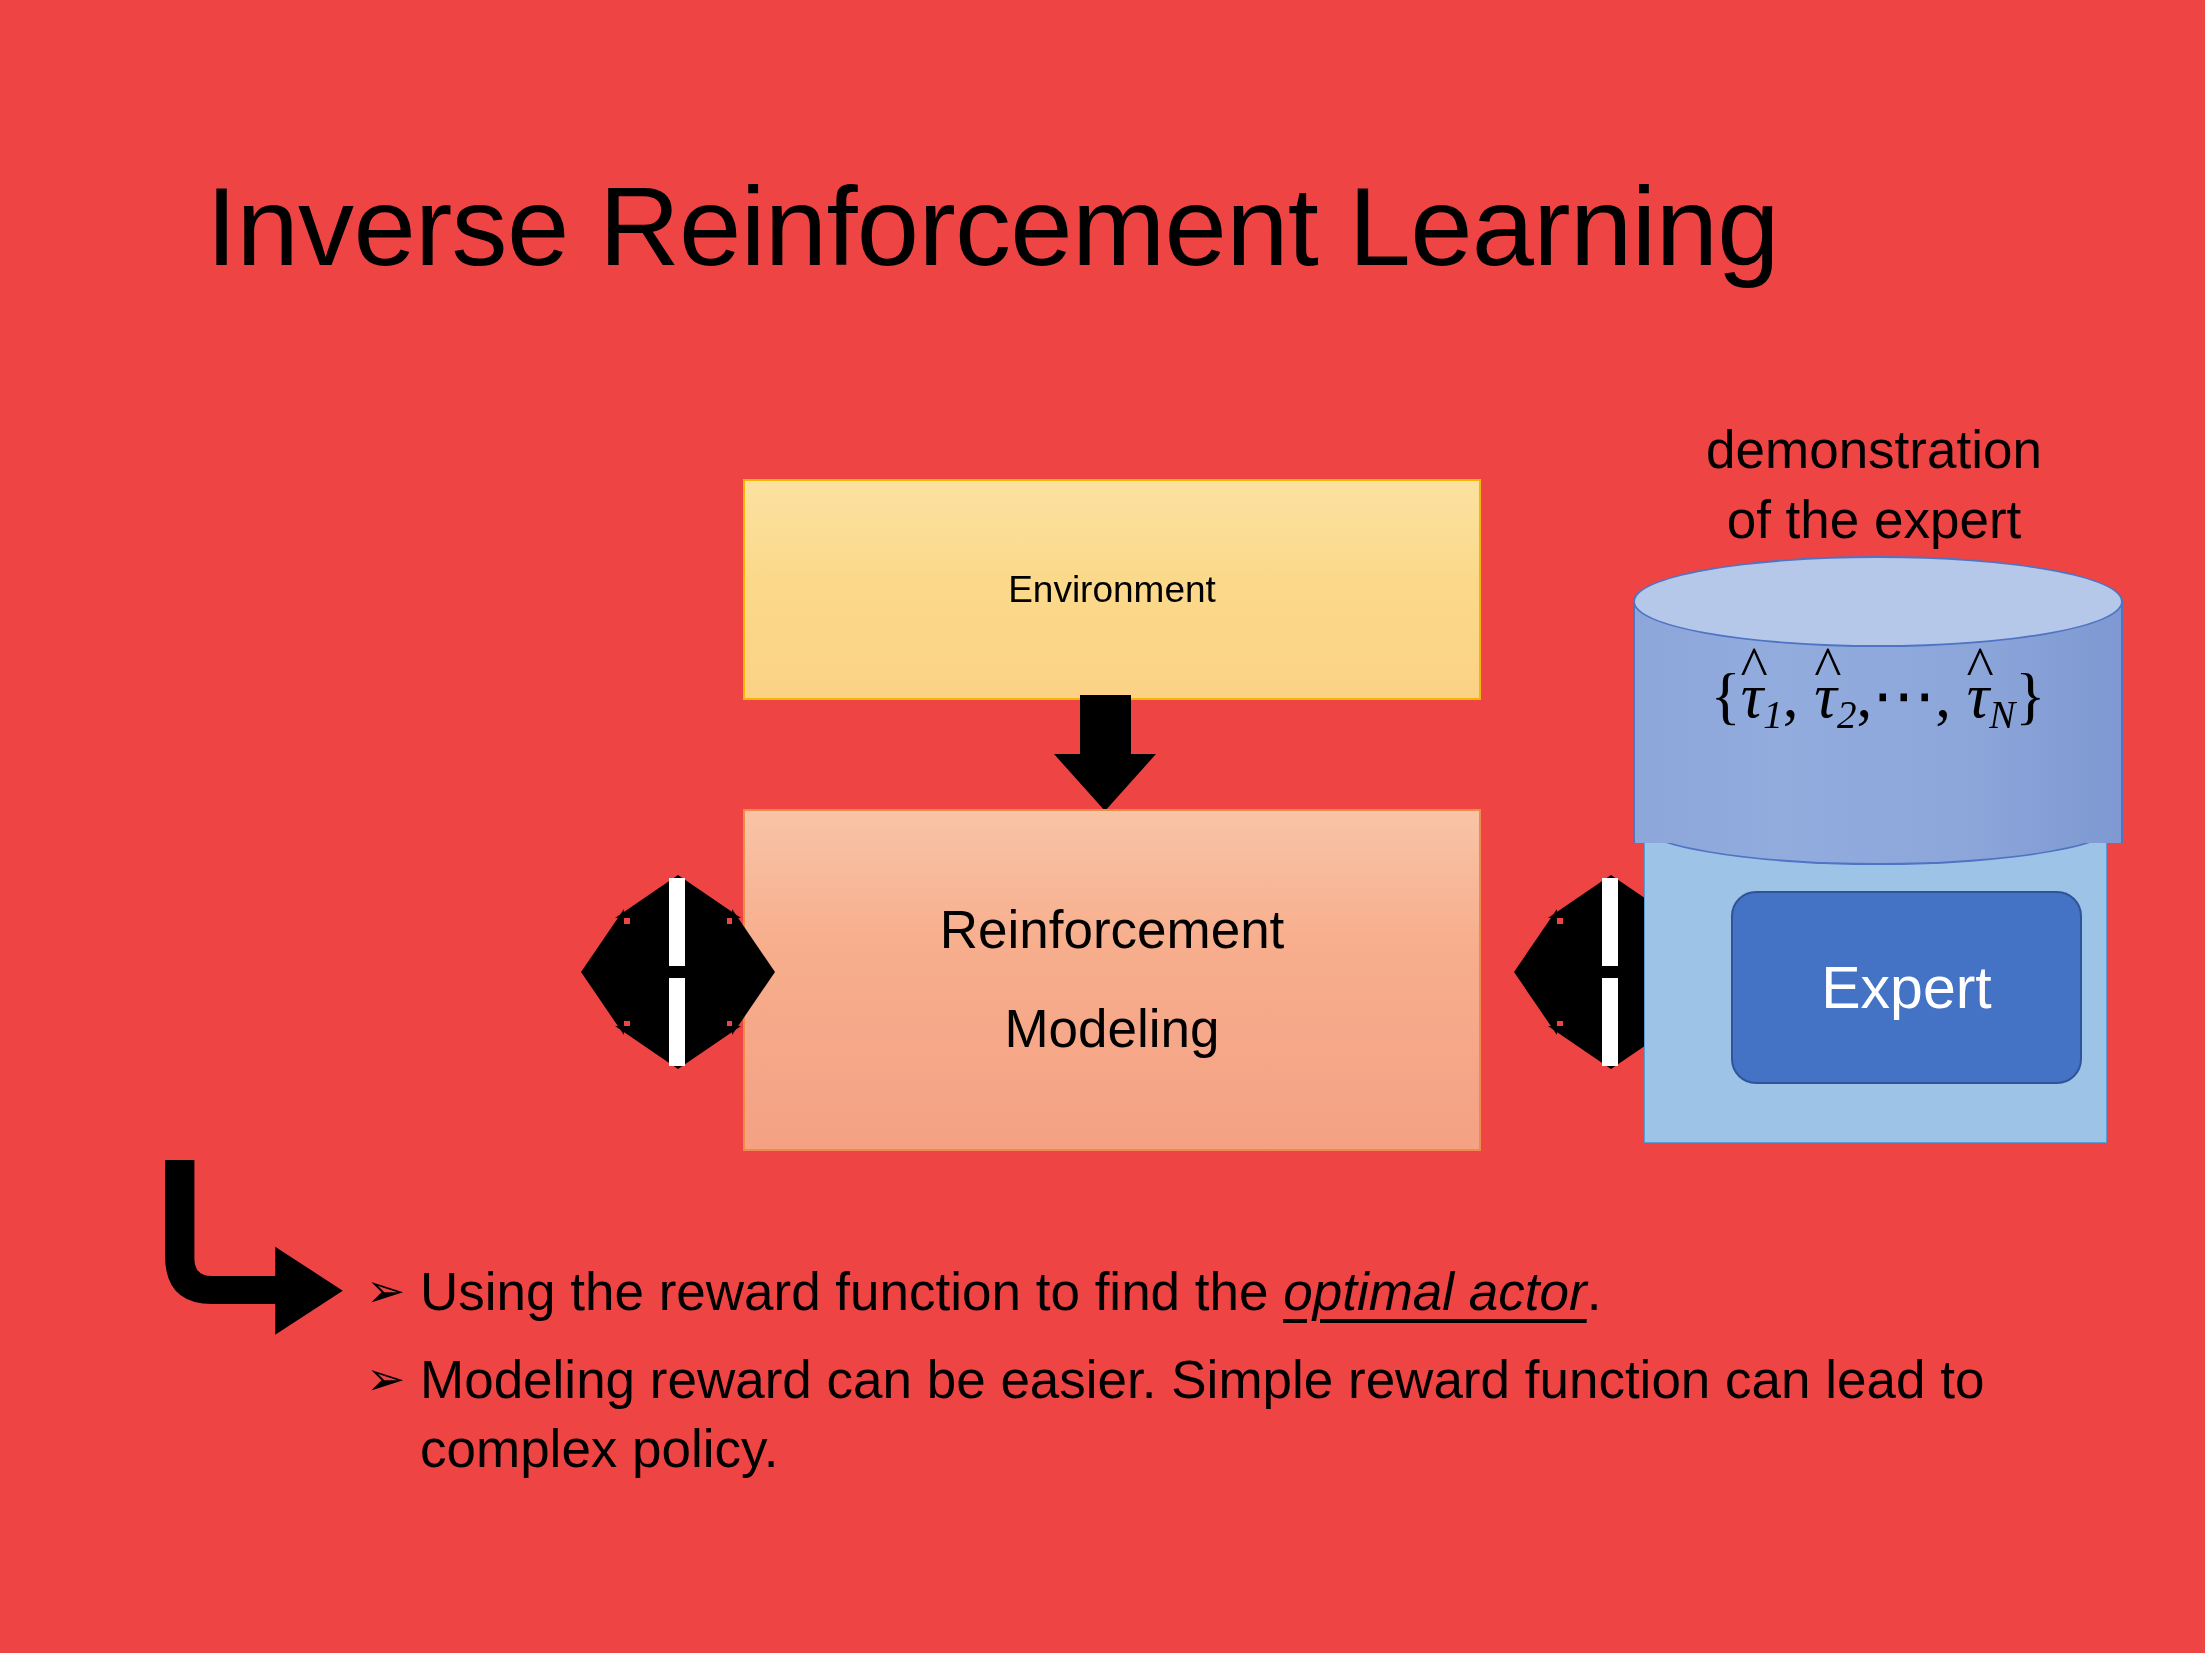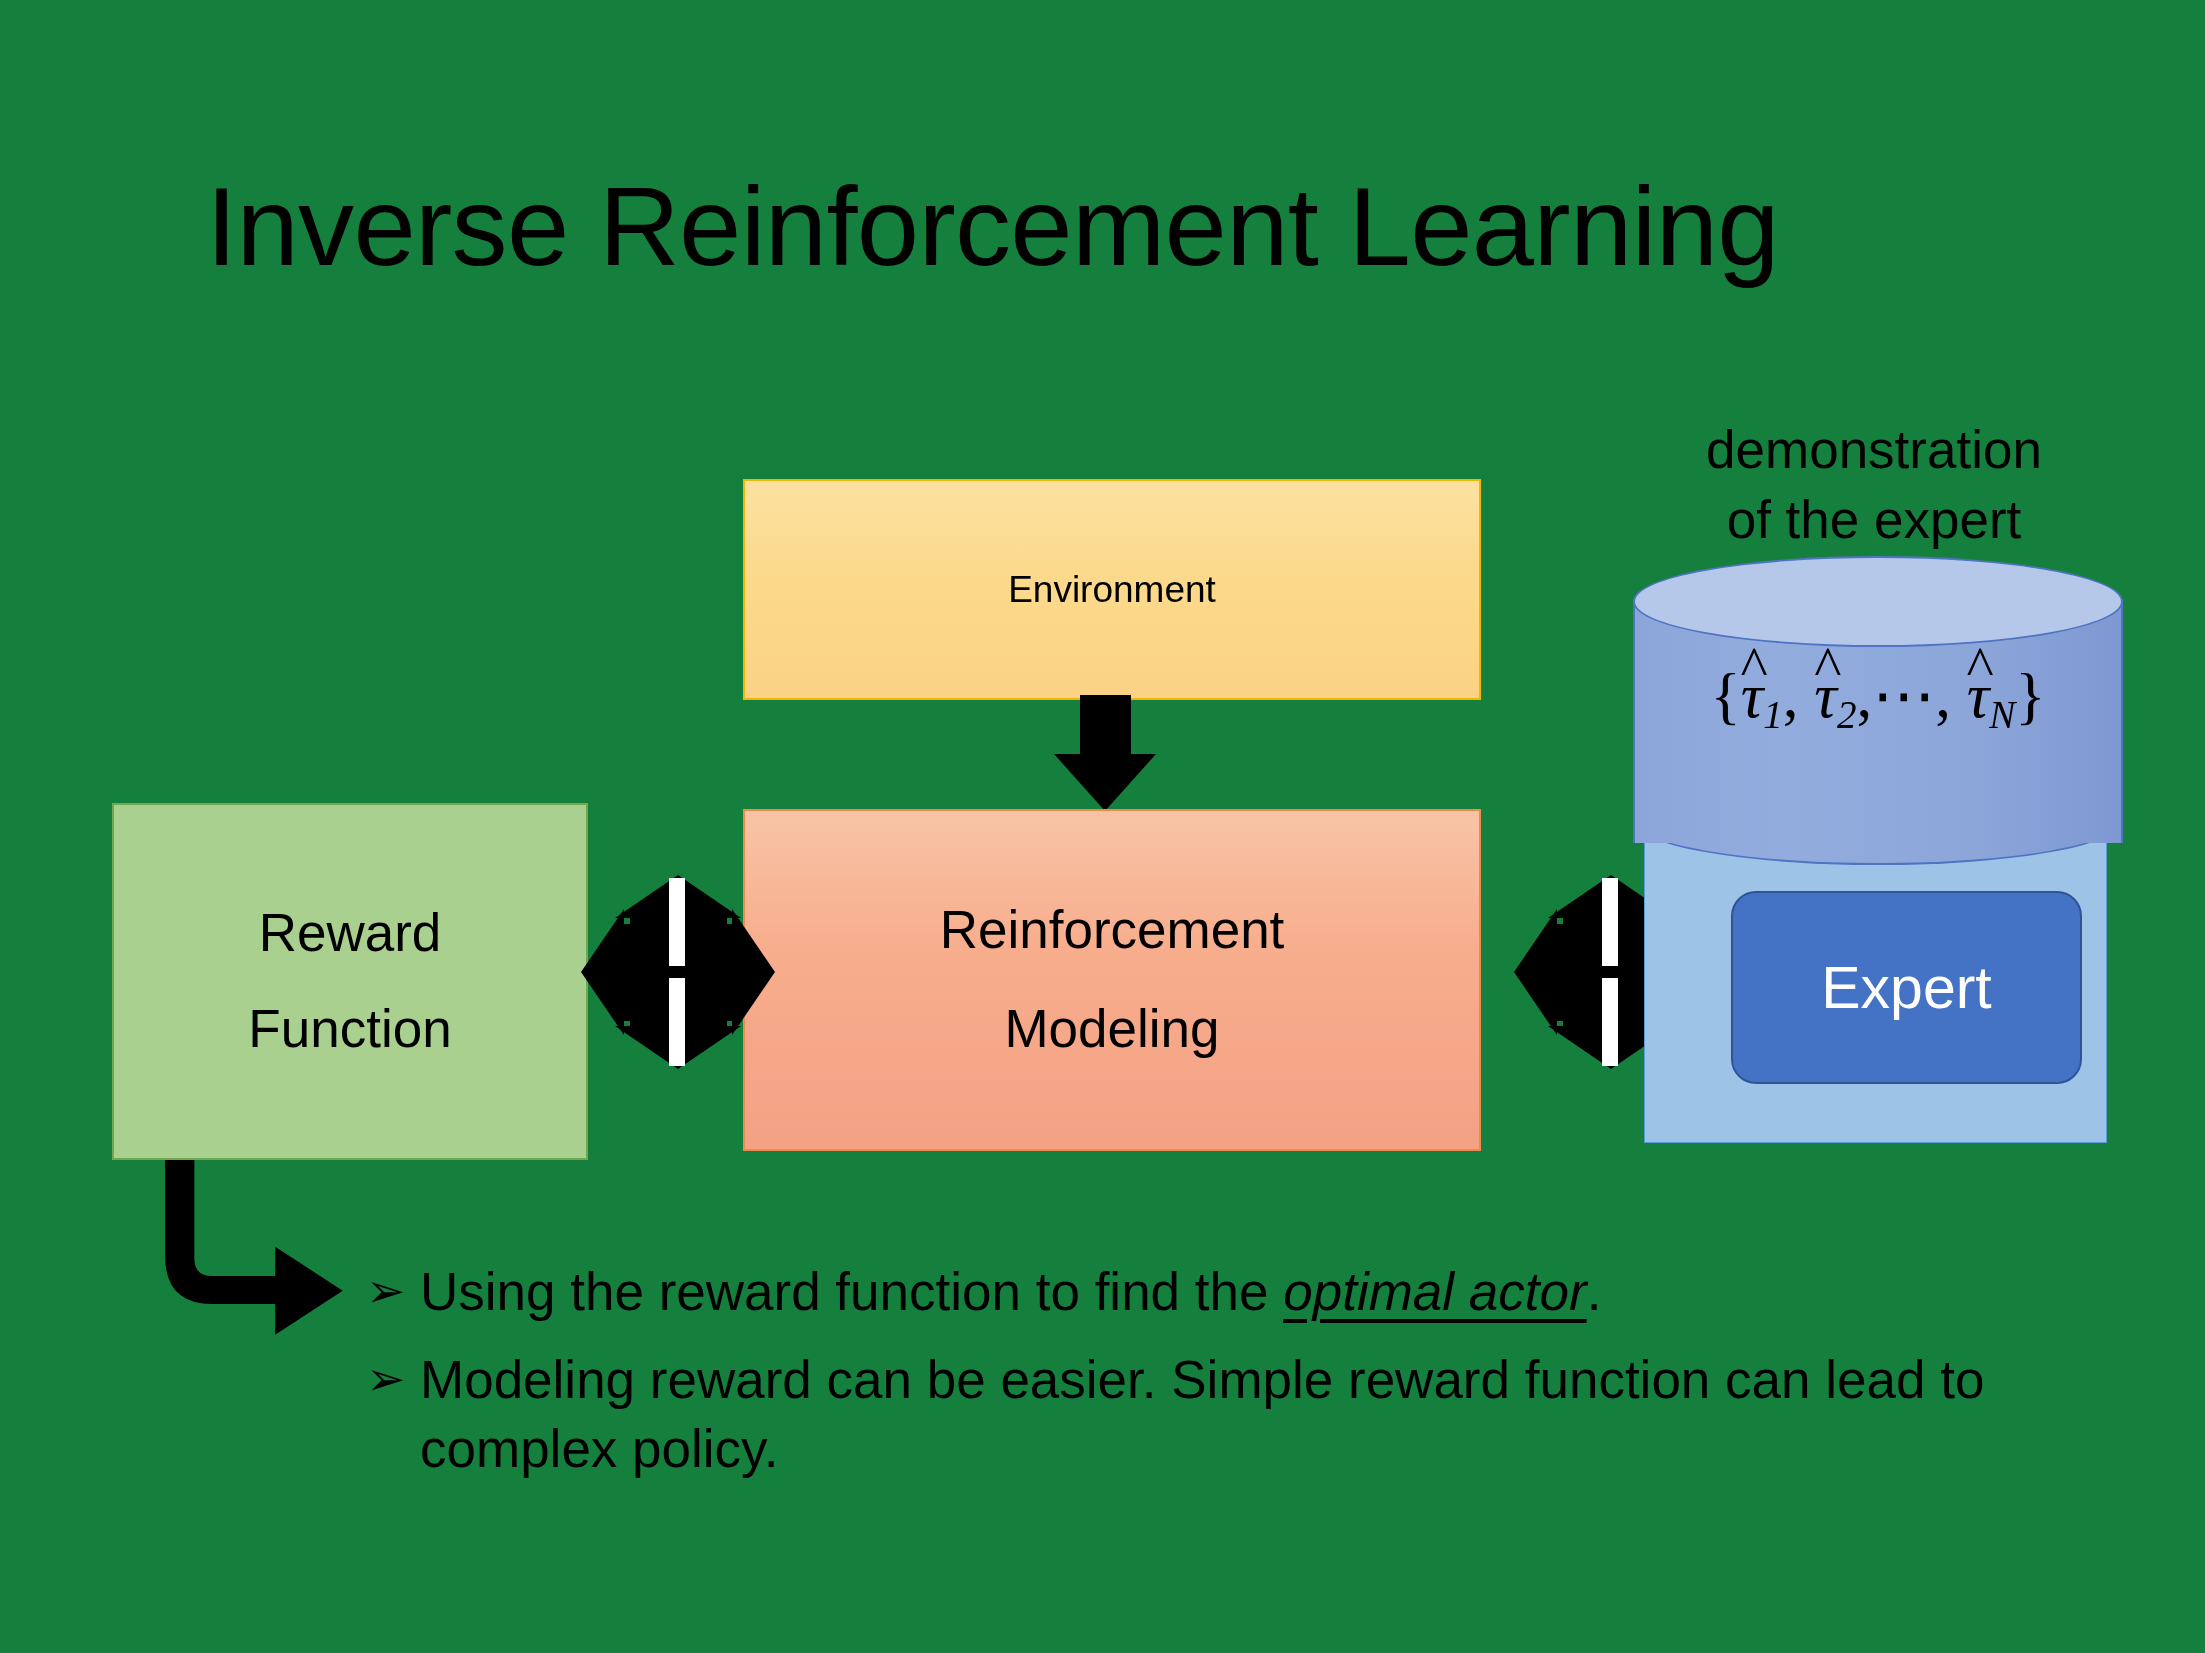--- a/index.html
+++ b/index.html
@@ -1,19 +1,19 @@
 <!DOCTYPE html>
 <html style="font-size:11.8px"><head>
 <meta charset="utf-8">
 <style>
   html,body{margin:0;padding:0;background:#ffffff;}
   body{width:2205px;height:1654px;position:relative;overflow:hidden;
        font-family:"Liberation Sans","DejaVu Sans",sans-serif;color:#000;}
 
-  #slide{position:absolute;inset:0;background:#15803d;}
+  #slide{position:absolute;inset:0;background:#ef4444;}
 
   
   .title{position:absolute;left:0;top:168px;width:1985px;text-align:center;
          font-size:112px;font-weight:400;letter-spacing:-0.7px;line-height:1.05;
          white-space:nowrap;}
 
   
   .box{position:absolute;box-sizing:border-box;display:flex;align-items:center;
        justify-content:center;text-align:center;line-height:1.22;}
 
@@ -121,24 +121,20 @@
   <div class="arrow-down">
     <div class="shaft"></div>
       <div class="head"></div>
   </div>
 
   <div class="box rl-box">
     <span class="l1">Reinforcement</span>
     <span class="l2">Modeling</span>
   </div>
 
-  <div class="box reward-box">
-    <span class="l1">Reward</span>
-    <span class="l2">Function</span>
-  </div>
 
   <div class="quad quad-left">
     <div class="hz">
         <div class="hl"></div>
         <div class="bar"></div>
         <div class="hr"></div>
       </div>
     <div class="vt">
         <div class="vu"></div>
         <div class="bar"></div>

